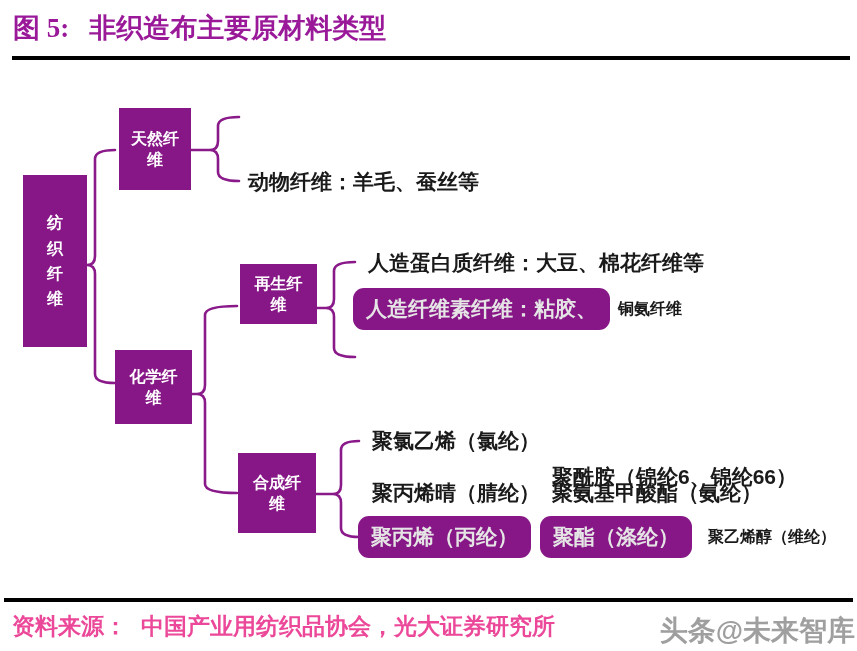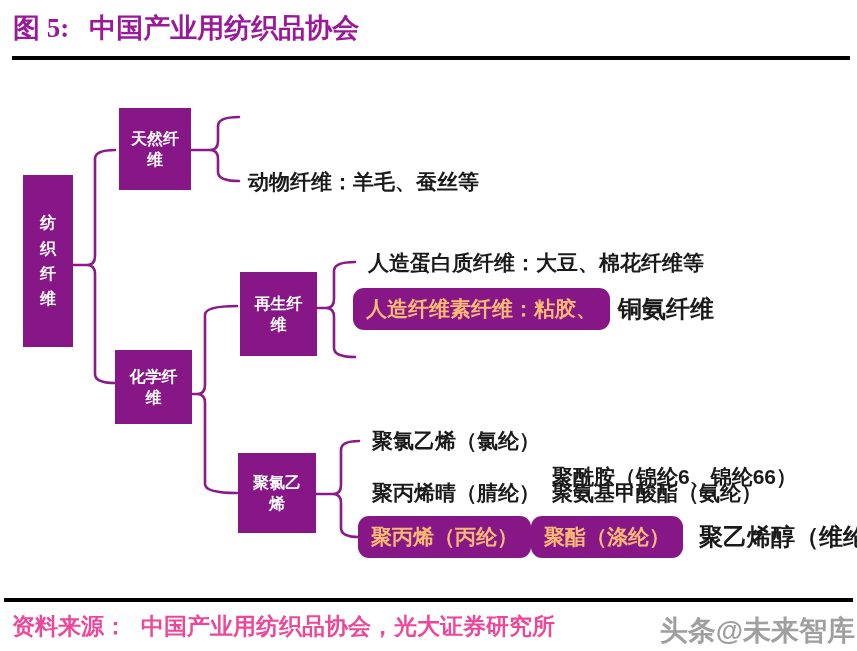--- a/index.html
+++ b/index.html
@@ -21,53 +21,53 @@
 
   
   svg.connectors{position:absolute;left:0;top:0;width:857px;height:651px;pointer-events:none;}
   svg.connectors path{fill:none;stroke:var(--purple-line);stroke-width:2.6;stroke-linecap:round;}
 
   
   .node{position:absolute;background:var(--purple-box);color:#ffffff;display:flex;
     align-items:center;justify-content:center;font-weight:bold;font-size:16px;text-align:center;}
   .node .wrap2{width:50px;word-break:break-all;line-height:1.32;}
   .node .wrap1{width:27px;word-break:break-all;line-height:1.58;}
-  .n-root{left:23px;top:175px;width:50px;height:172px;}
+  .n-root{left:23px;top:175px;width:64px;height:172px;}
   .n-natural{left:119px;top:108px;width:72px;height:82px;}
   .n-chemical{left:115px;top:350px;width:77px;height:74px;}
-  .n-regen{left:240px;top:272px;width:77px;height:84px;}
+  .n-regen{left:240px;top:264px;width:77px;height:60px;}
   .n-synth{left:238px;top:453px;width:78px;height:80px;}
 
   
   .leaf{position:absolute;transform:translateY(-50%);color:var(--text-black);
     font-weight:bold;font-size:21px;white-space:nowrap;}
 
   
   .chip-row{position:absolute;transform:translateY(-50%);display:flex;align-items:center;white-space:nowrap;}
-  .chip{background:var(--purple-box);color:#fdba74;font-weight:bold;font-size:21px;
+  .chip{background:var(--purple-box);color:#e5e5e5;font-weight:bold;font-size:21px;
     border-radius:11px;padding:7px 13px;}
-  .chip-after{color:var(--text-black);font-weight:bold;font-size:24px;margin-left:8px;}
+  .chip-after{color:var(--text-black);font-weight:bold;font-size:16px;margin-left:8px;}
 
   
   .bottom-rule{position:absolute;left:4px;top:598px;width:849px;height:4px;background:var(--rule-black);}
   .source-row{position:absolute;left:12px;top:611px;display:flex;align-items:baseline;
     font-family:"Liberation Serif",serif;font-weight:bold;font-size:23px;color:#ec4899;}
   .source-row .gap{width:14px;}
   .watermark{position:absolute;right:2px;top:612px;font-size:28px;font-weight:bold;
     color:var(--watermark-gray);opacity:0.85;text-shadow:1px 1px 0 #ffffff,-1px -1px 0 #ffffff;
     white-space:nowrap;}
 </style>
 </head>
 <body>
 
 <div class="canvas">
 
   <div class="title-row">
     <span>图 5:</span>
-    <span>中国产业用纺织品协会</span>
+    <span>非织造布主要原材料类型</span>
   </div>
   <div class="top-rule"></div>
 
   <svg class="connectors" viewBox="0 0 857 651">
     <path d="M115,150 Q95,150 95,159 L95,256 Q95,265 87,265 L73,265 M115,383 Q95,383 95,374 L95,274 Q95,265 87,265 L73,265"></path>
     <path d="M239,117 Q218,117 218,126 L218,141 Q218,150 210,150 L190,150 M239,181 Q218,181 218,172 L218,159 Q218,150 210,150 L190,150"></path>
     <path d="M237,306 Q205,306 205,315 L205,385 Q205,394 197,394 L192,394 M237,493 Q205,493 205,484 L205,403 Q205,394 197,394 L192,394"></path>
     <path d="M355,262 Q334,262 334,271 L334,299 Q334,308 326,308 L317,308 M355,357 Q334,357 334,348 L334,317 Q334,308 326,308 L317,308"></path>
     <path d="M359,441 Q341,441 341,450 L341,485 Q341,494 333,494 L316,494 M359,537 Q341,537 341,528 L341,503 Q341,494 333,494 L316,494"></path>
   </svg>
@@ -78,39 +78,39 @@
   <div class="node n-natural">
     <span class="wrap2">天然纤维</span>
   </div>
   <div class="node n-chemical">
     <span class="wrap2">化学纤维</span>
   </div>
   <div class="node n-regen">
     <span class="wrap2">再生纤维</span>
   </div>
   <div class="node n-synth">
-    <span class="wrap2">聚氯乙烯</span>
+    <span class="wrap2">合成纤维</span>
   </div>
 
   <div class="leaf" style="left:248px;top:182px;">动物纤维：羊毛、蚕丝等</div>
 
   <div class="leaf" style="left:368px;top:263px;">人造蛋白质纤维：大豆、棉花纤维等</div>
   <div class="chip-row" style="left:353px;top:309px;">
     <span class="chip">人造纤维素纤维：粘胶、</span>
     <span class="chip-after">铜氨纤维</span>
   </div>
 
   <div class="leaf" style="left:372px;top:441px;">聚氯乙烯（氯纶）</div>
   <div class="leaf" style="left:552px;top:441px;margin-top:36px;">聚酰胺（锦纶6、锦纶66）</div>
   <div class="leaf" style="left:372px;top:493px;">聚丙烯晴（腈纶）</div>
   <div class="leaf" style="left:552px;top:493px;">聚氨基甲酸酯（氨纶）</div>
 
   <div class="chip-row" style="left:358px;top:537px;">
     <span class="chip">聚丙烯（丙纶）</span>
-    <span class="chip" style="">聚酯（涤纶）</span>
+    <span class="chip" style="margin-left:9px;">聚酯（涤纶）</span>
     <span class="chip-after" style="margin-left:16px;">聚乙烯醇（维纶）</span>
   </div>
 
   <div class="bottom-rule"></div>
   <div class="source-row">
     <span>资料来源：</span>
     <span class="gap"></span>
     <span>中国产业用纺织品协会，光大证券研究所</span>
   </div>
   <div class="watermark">头条@未来智库</div>

